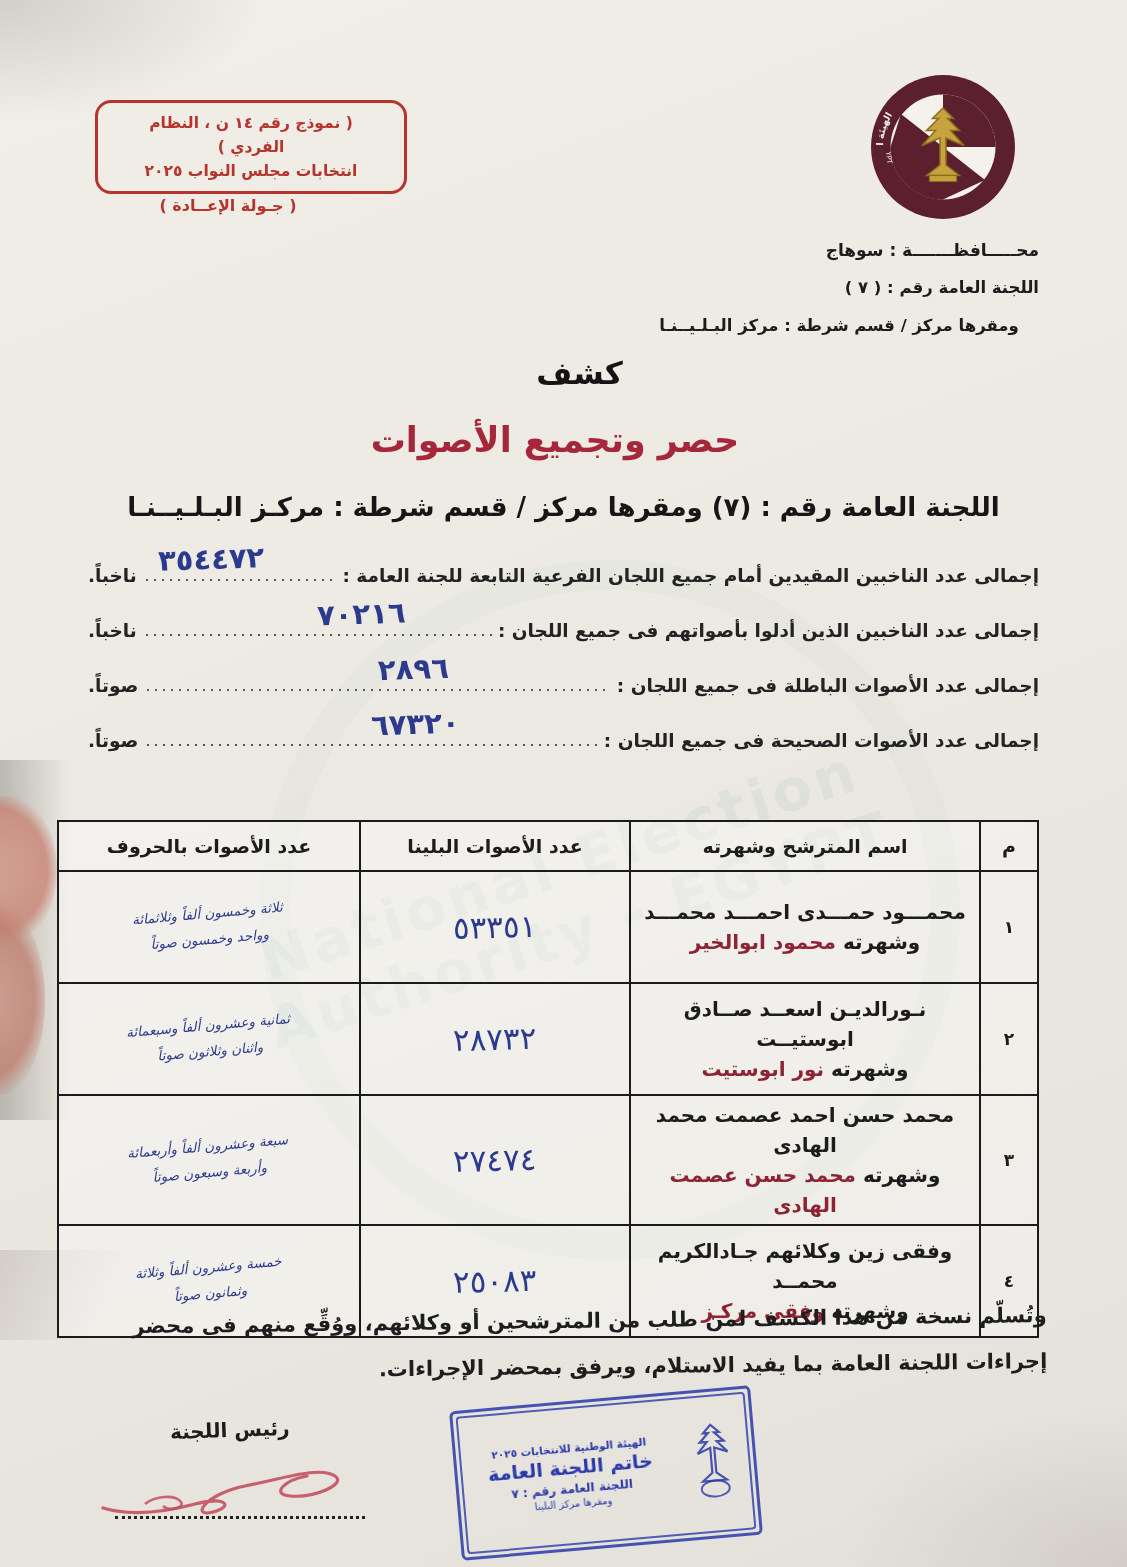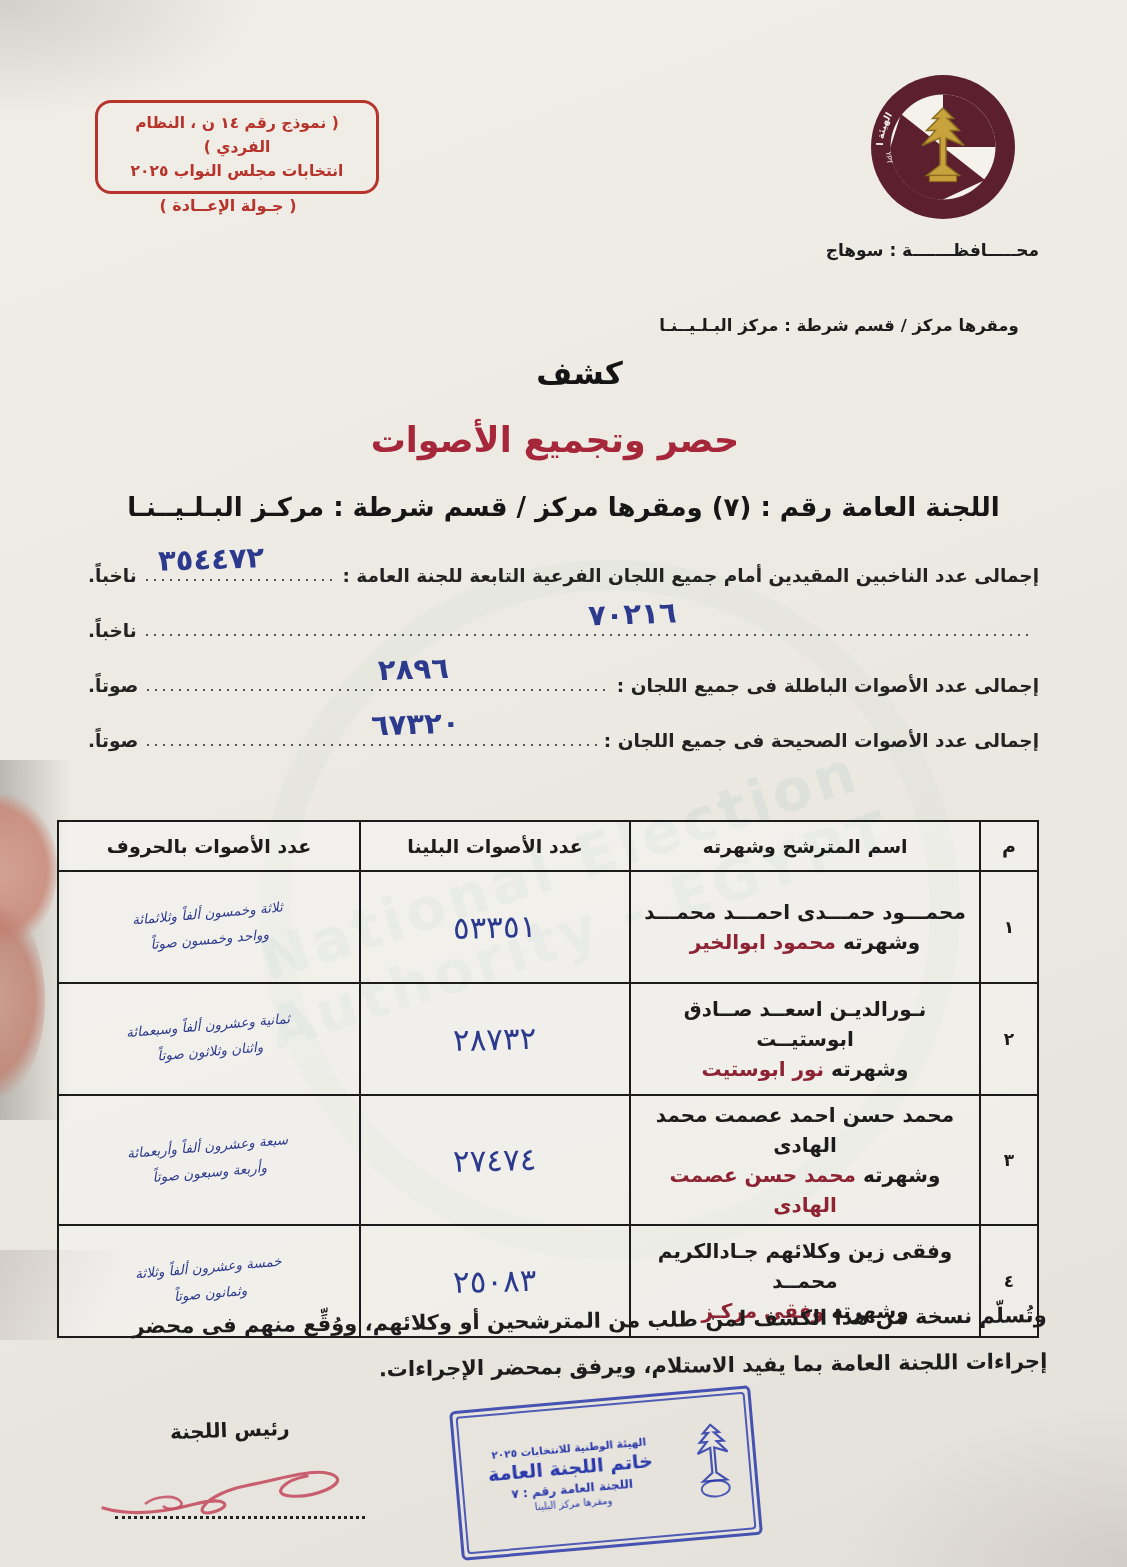--- a/index.html
+++ b/index.html
@@ -19,21 +19,21 @@
   .hand-shadow{position:absolute;left:0;top:760px;width:70px;height:360px;
     background:linear-gradient(90deg,rgba(70,65,60,.30),transparent);}
   .fold-shadow{position:absolute;left:0;top:1250px;width:180px;height:90px;
     background:linear-gradient(115deg,rgba(100,95,88,.18),transparent 60%);}
   .watermark{position:absolute;top:830px;left:120px;width:900px;transform:rotate(-18deg);
     font-size:58px;font-weight:bold;color:rgba(110,165,170,.10);letter-spacing:4px;direction:ltr;text-align:center;}
   .watermark2{position:absolute;top:560px;left:260px;width:640px;height:640px;border:30px solid rgba(120,170,160,.05);border-radius:50%;}
 
   
   .form-box{position:absolute;top:100px;right:778px;left:95px;width:258px;border:3px solid #b6342c;border-radius:16px;
-    padding:8px 10px;text-align:center;color:#b6342c;font-weight:bold;font-size:15.5px;line-height:1.55;left:auto;}
+    padding:8px 24px;text-align:center;color:#b6342c;font-weight:bold;font-size:15.5px;line-height:1.55;left:auto;}
   .form-box{left:auto;right:auto;margin:0;left:95px;}
   .round-note{position:absolute;top:196px;left:138px;width:180px;text-align:center;color:#b6342c;font-weight:bold;font-size:16px;}
 
   
   .logo{position:absolute;top:72px;left:868px;width:150px;height:150px;}
   
   .hdr{position:absolute;right:88px;width:400px;text-align:right;font-weight:bold;}
   .hdr1{top:240px;font-size:17px;}
   .hdr2{top:278px;font-size:16.5px;}
   .hdr3{top:316px;font-size:16.5px;text-align:center;}
@@ -127,35 +127,37 @@
         <textPath href="#arcBot" startOffset="8%">National Election Authority - EGYPT</textPath>
       </text>
       <g>
         <path d="M50 24 L57 31 L53 31 L61 39 L55 39 L64 49 L52 44 L52 62 L61 69 L39 69 L48 62 L48 44 L36 49 L45 39 L39 39 L47 31 L43 31 Z" fill="#c8a23c" stroke="#8a6d20" stroke-width="1"></path>
         <rect x="41" y="69" width="18" height="4" fill="#c8a23c" stroke="#8a6d20" stroke-width="0.8"></rect>
       </g>
     </svg>
   </div>
 
   <div class="hdr hdr1">محـــــافظـــــــة : سوهاج</div>
+  <div class="hdr hdr2">اللجنة العامة رقم : ( ٧ )</div>
   <div class="hdr hdr3">ومقرها مركز / قسم شرطة : مركز البـلـيــنـا</div>
 
   <div class="title-kashf">كشف</div>
   <div class="title-red">حصر وتجميع الأصوات</div>
   <div class="title-committee">اللجنة العامة رقم : (٧) ومقرها مركز / قسم شرطة : مركـز البـلـيــنـا</div>
 
   <div class="stats">
     <div class="stat-line">
       <span class="stat-label">إجمالى عدد الناخبين المقيدين أمام جميع اللجان الفرعية التابعة للجنة العامة :</span>
       <span class="leader">
         <span class="hand hand-num pos-a">٣٥٤٤٧٢</span>
       </span>
       <span class="stat-unit">ناخباً.</span>
     </div>
     <div class="stat-line">
+      <span class="stat-label">إجمالى عدد الناخبين الذين أدلوا بأصواتهم فى جميع اللجان :</span>
       <span class="leader">
         <span class="hand hand-num pos-b">٧٠٢١٦</span>
       </span>
       <span class="stat-unit">ناخباً.</span>
     </div>
     <div class="stat-line">
       <span class="stat-label">إجمالى عدد الأصوات الباطلة فى جميع اللجان :</span>
       <span class="leader">
         <span class="hand hand-num pos-b">٢٨٩٦</span>
       </span>

